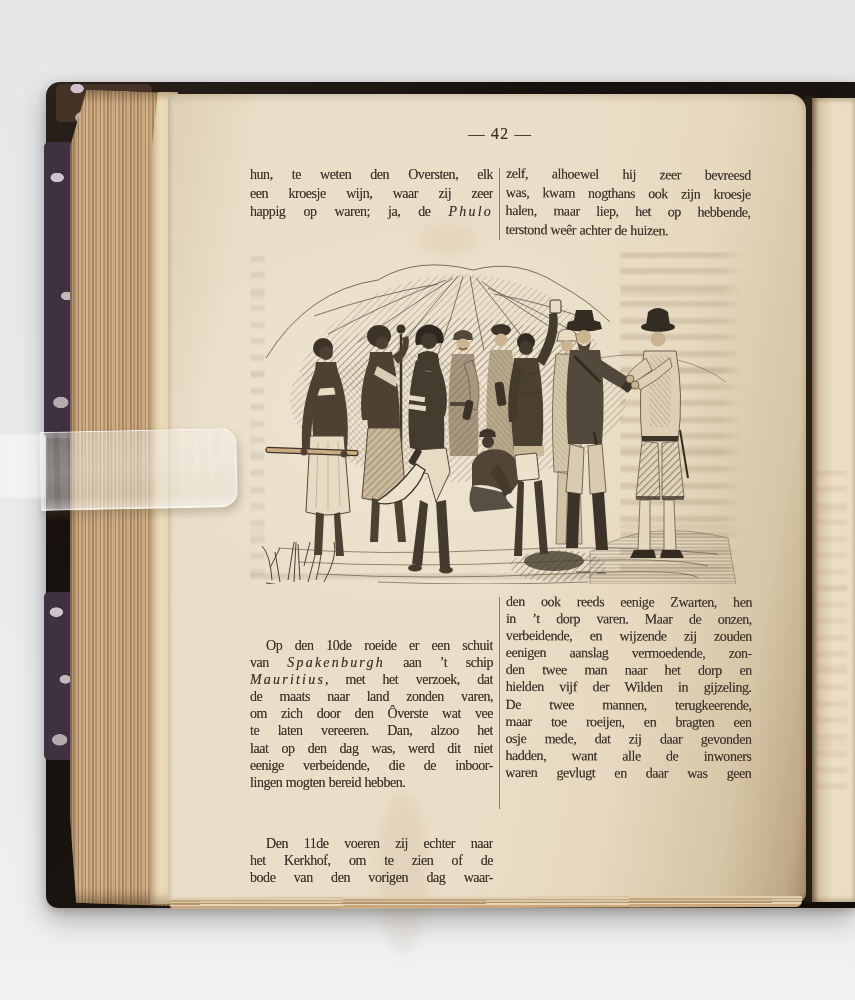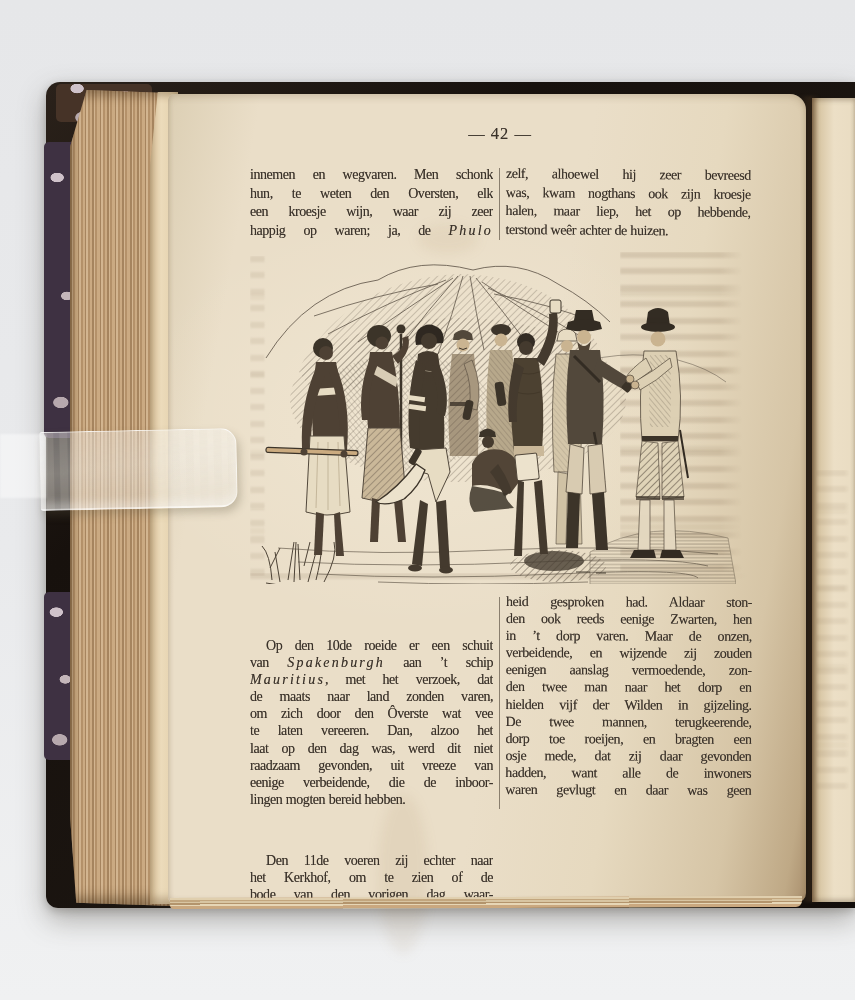--- a/index.html
+++ b/index.html
@@ -117,21 +117,20 @@
   <div class="abs gutter"></div>
 
   <div class="abs page">
     <div class="abs stain s1"></div>
 
     <div class="abs stain s3"></div>
 
     <div class="abs print pageno">— 42 —</div>
 
     <div class="abs print col lh-top tl-col">
-        <div class="tline">innemen en wegvaren. Men schonk</div>
         <div class="tline">hun, te weten den Oversten, elk</div>
         <div class="tline">een kroesje wijn, waar zij zeer</div>
         <div class="tline">happig op waren; ja, de <i class="sp">Phulo</i></div>
       </div>
     <div class="abs print col lh-top tr-col">
         <div class="tline">zelf, alhoewel hij zeer bevreesd</div>
         <div class="tline">was, kwam nogthans ook zijn kroesje</div>
         <div class="tline">halen, maar liep, het op hebbende,</div>
         <div class="tline end">terstond weêr achter de huizen.</div>
       </div>
@@ -344,37 +343,35 @@
     </svg>
 
     <div class="abs print col lh-bot bl-col">
         <div class="tline ind">Op den 10de roeide er een schuit</div>
         <div class="tline">van <i class="sp">Spakenburgh</i> aan ’t schip</div>
         <div class="tline"><i class="sp">Mauritius</i>, met het verzoek, dat</div>
         <div class="tline">de maats naar land zonden varen,</div>
         <div class="tline">om zich door den Ôverste wat vee</div>
         <div class="tline">te laten vereeren. Dan, alzoo het</div>
         <div class="tline">laat op den dag was, werd dit niet</div>
-        <div class="tline">raadzaam gevonden, uit vreeze van</div>
         <div class="tline">eenige verbeidende, die de inboor-</div>
         <div class="tline end">lingen mogten bereid hebben.</div>
         <div class="tline ind">Den 11de voeren zij echter naar</div>
         <div class="tline">het Kerkhof, om te zien of de</div>
         <div class="tline">bode van den vorigen dag waar-</div>
       </div>
     <div class="abs print col lh-bot br-col">
-        <div class="tline">heid gesproken had. Aldaar ston-</div>
         <div class="tline">den ook reeds eenige Zwarten, hen</div>
         <div class="tline">in ’t dorp varen. Maar de onzen,</div>
         <div class="tline">verbeidende, en wijzende zij zouden</div>
         <div class="tline">eenigen aanslag vermoedende, zon-</div>
         <div class="tline">den twee man naar het dorp en</div>
         <div class="tline">hielden vijf der Wilden in gijzeling.</div>
         <div class="tline">De twee mannen, terugkeerende,</div>
-        <div class="tline">dorp toe roeijen, en bragten een</div>
+        <div class="tline">maar toe roeijen, en bragten een</div>
         <div class="tline">osje mede, dat zij daar gevonden</div>
         <div class="tline">hadden, want alle de inwoners</div>
         <div class="tline">waren gevlugt en daar was geen</div>
       </div>
     <div class="abs vrule vr2"></div>
   </div>
 
   <div class="abs ghost g-next"></div>
   <div class="abs bottom-sheets"></div>
   <div class="abs holder-ext"></div>

